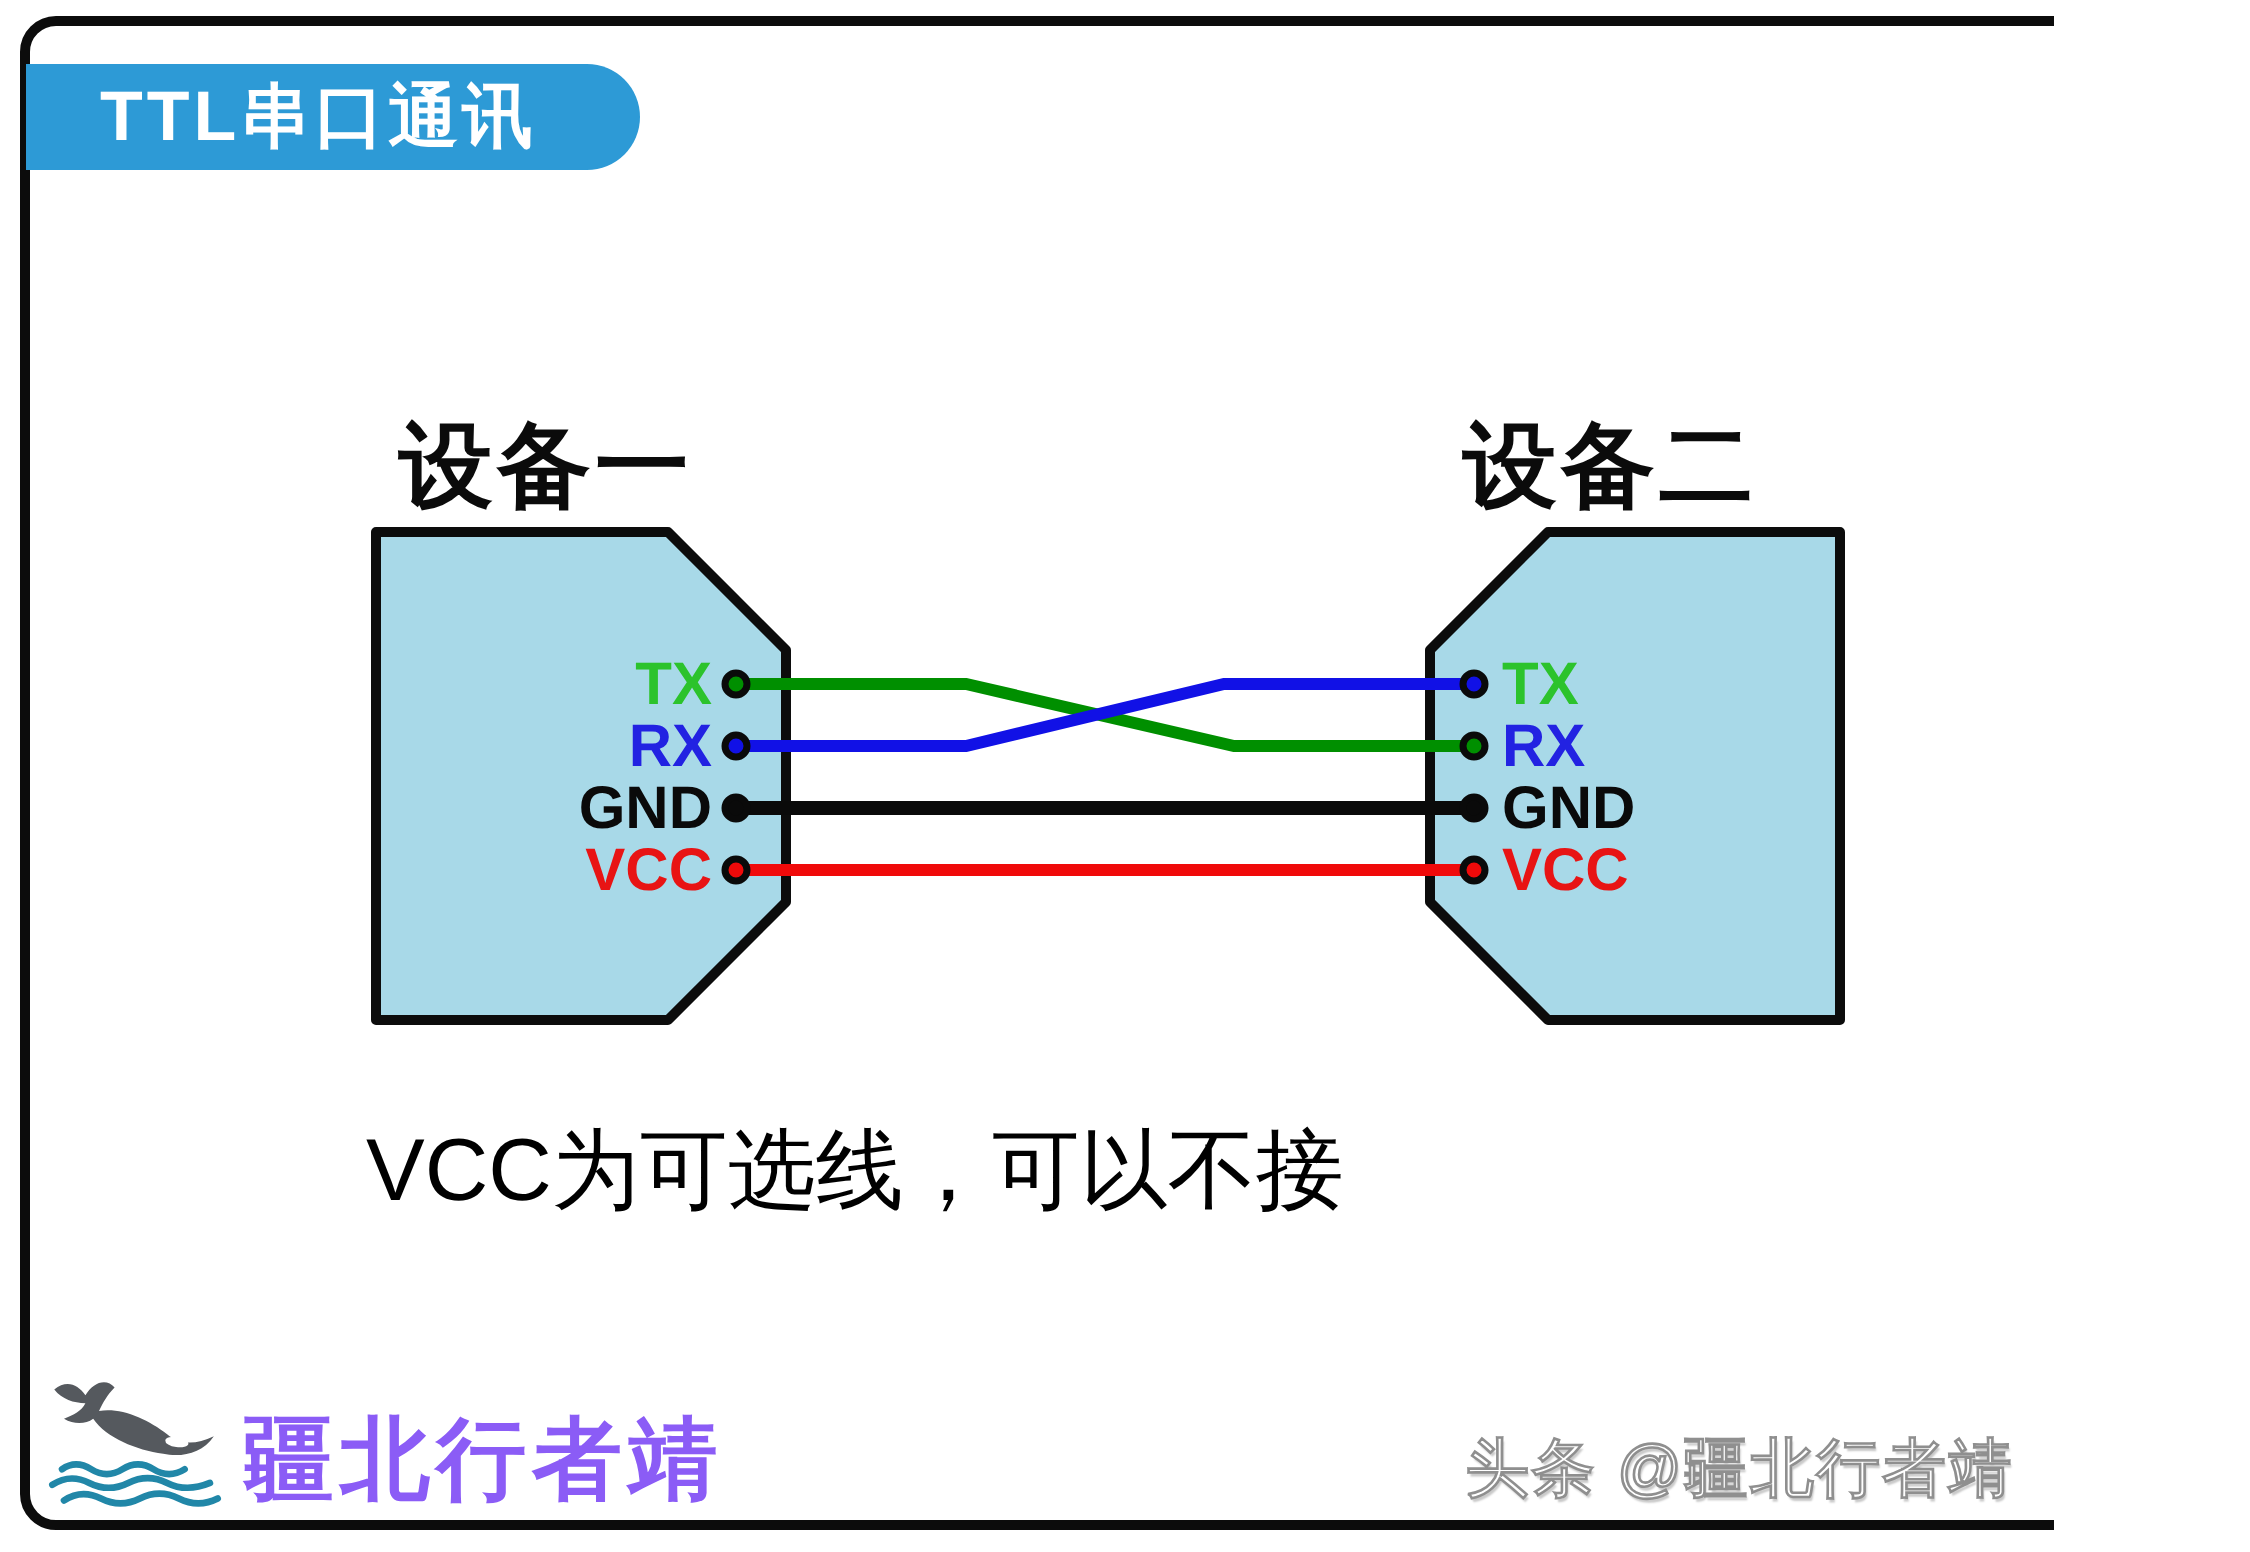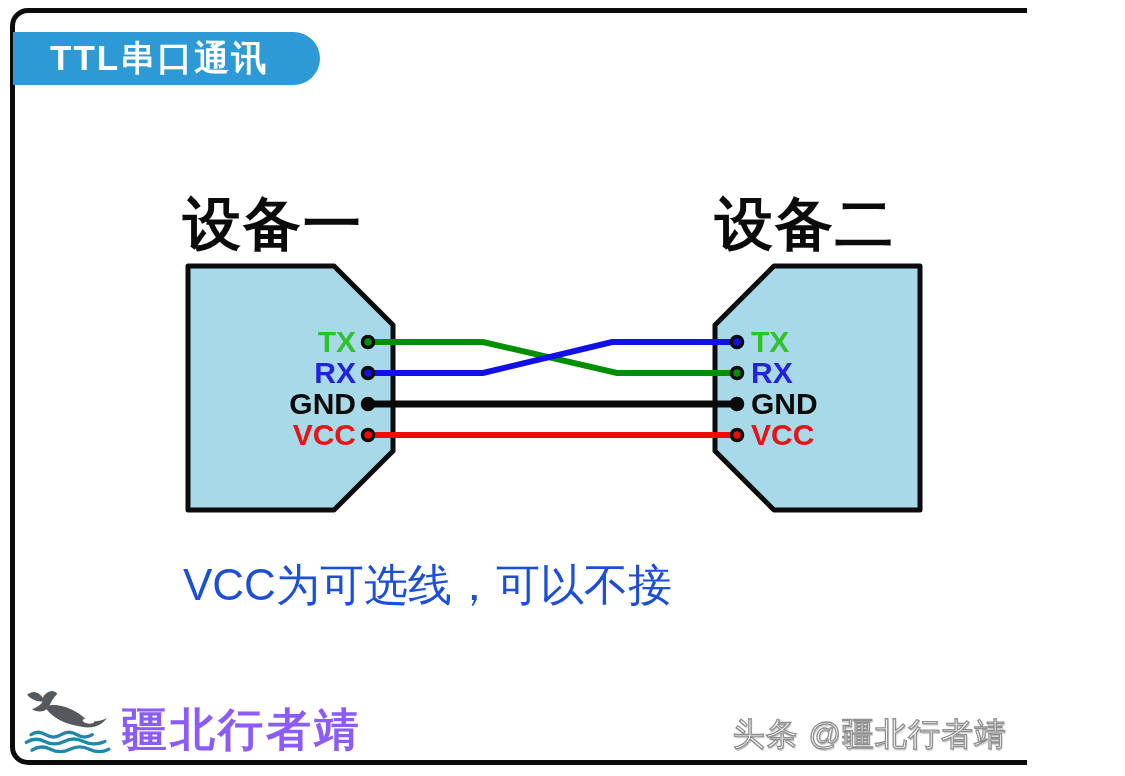--- a/index.html
+++ b/index.html
@@ -17,28 +17,28 @@
     background:#2D9AD6;border-radius:0 27px 27px 0;
     display:flex;align-items:center;
   }
   .title-banner .banner-text{
     color:#ffffff;font-size:35px;font-weight:bold;letter-spacing:2px;
     padding-left:37px;white-space:nowrap;
   }
   .diagram-svg{position:absolute;left:0;top:0;width:1125px;height:776px;}
   .device-label{
     position:absolute;width:250px;text-align:center;
-    font-size:58px;font-weight:bold;color:#0b0b0b;letter-spacing:2px;white-space:nowrap;
+    font-size:47px;font-weight:bold;color:#0b0b0b;letter-spacing:2px;white-space:nowrap;margin-top:16px;
   }
   .device-label.d1{left:148px;top:186px;}
   .device-label.d2{left:680px;top:186px;}
   .pin-text{font-family:"Liberation Sans","DejaVu Sans",sans-serif;font-size:30px;font-weight:bold;}
   .note-text{
     position:absolute;left:183px;top:556px;
-    font-size:44px;color:#1d4ed8;white-space:nowrap;text-align:center;
+    font-size:44px;color:#000000;white-space:nowrap;text-align:center;
   }
   .footer-brand{
     position:absolute;left:122px;top:700px;
     font-size:45px;font-weight:bold;color:#8b5cf6;letter-spacing:3px;white-space:nowrap;
   }
   .whale-logo{position:absolute;left:22px;top:686px;width:92px;height:72px;}
   .watermark{
     position:absolute;right:20px;top:713px;
     font-size:32px;font-weight:normal;color:#ffffff;
     -webkit-text-stroke:1.3px #8f8f8f;

